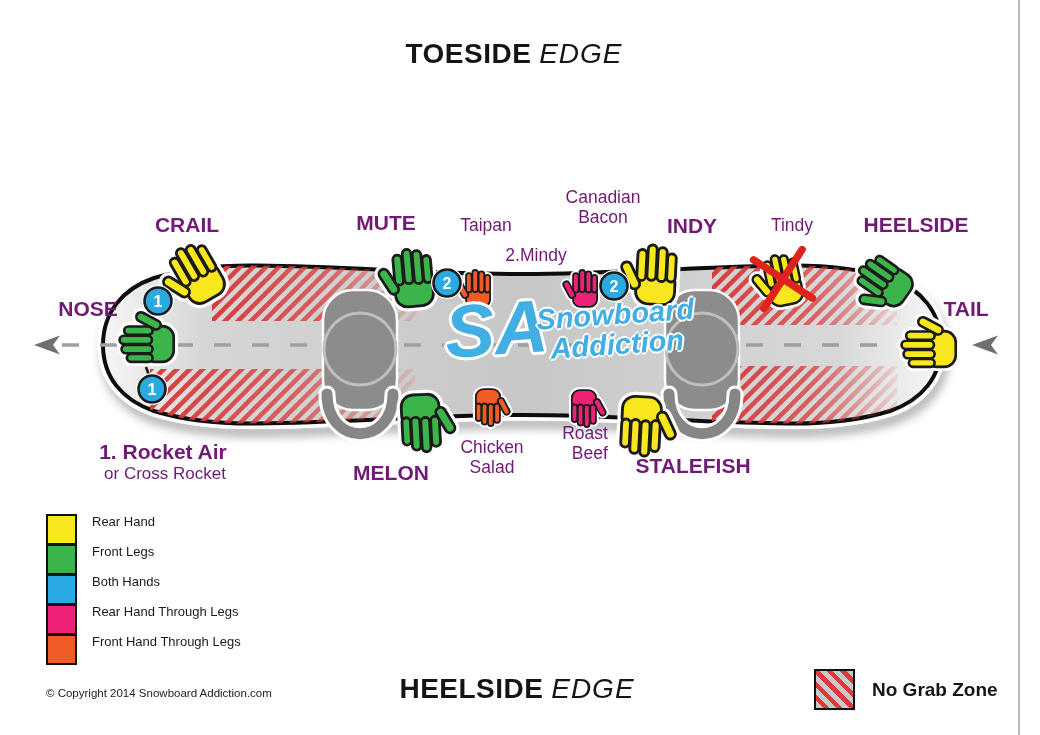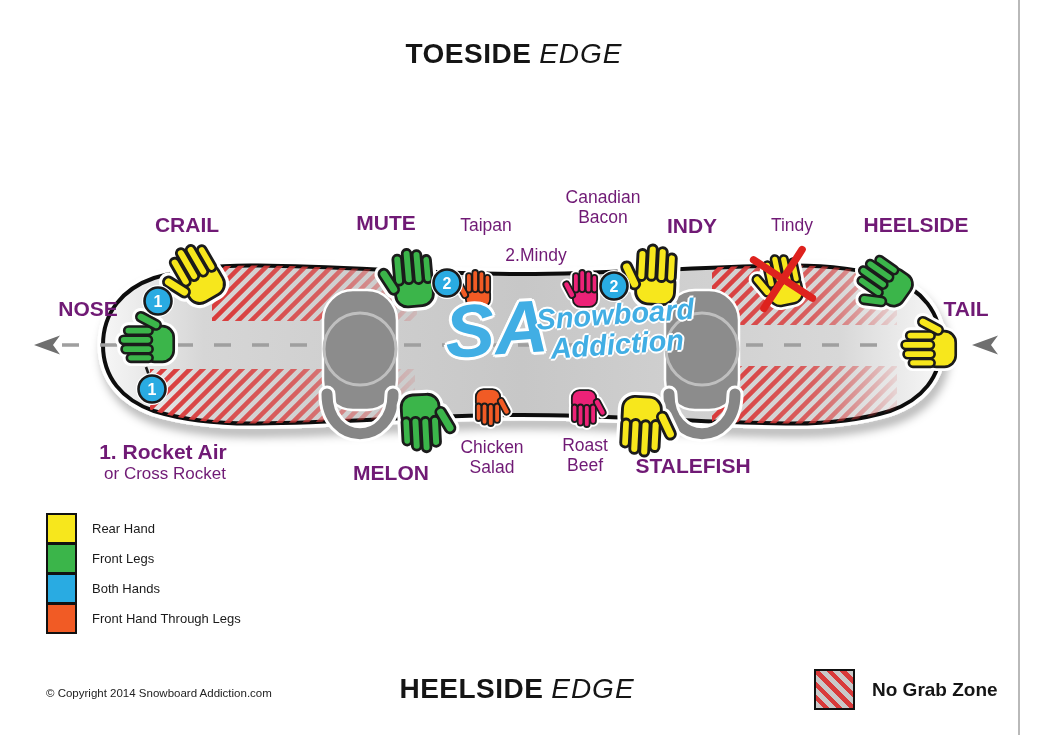--- a/index.html
+++ b/index.html
@@ -7,21 +7,21 @@
          font-family:"Liberation Sans",sans-serif;color:#151515;}
   #scene{position:absolute;left:0;top:0;width:1040px;height:735px;}
   .lbl{position:absolute;transform:translateX(-50%);font-weight:700;font-size:21px;
        white-space:pre-line;text-align:center;line-height:1.12;color:#701a75;}
   .lbl.minor{font-weight:400;font-size:17.5px;}
   .lbl.sub{font-weight:400;font-size:17px;color:#701a75;}
   .title{position:absolute;transform:translateX(-50%);font-size:28px;white-space:nowrap;}
   .title b{font-weight:700;letter-spacing:.5px;}
   .title span{font-weight:400;letter-spacing:1px;font-style:italic;}
   .legend{position:absolute;left:46px;top:514px;}
-  .legend-row{display:flex;align-items:center;height:29px;margin-bottom:1px;}
+  .legend-row{display:flex;align-items:flex-start;height:29px;margin-bottom:1px;}
   .swatch{width:27px;height:27px;border:2px solid #111;margin-right:15px;flex:0 0 auto;}
   .legend-label{font-size:13px;color:#1a1a1a;}
   .nograb{position:absolute;left:814px;top:669px;display:flex;align-items:center;}
   .nograb .swatch2{width:37px;height:37px;border:2.5px solid #111;margin-right:17px;
       background:repeating-linear-gradient(45deg, rgba(0,0,0,0) 0 5px, #D93A3A 5px 9.5px), #C9C9C9;}
   .nograb .nglabel{font-size:19px;font-weight:700;}
   .copyright{position:absolute;left:46px;top:687px;font-size:11.5px;color:#222;}
   .pageline{position:absolute;left:1018px;top:0;width:2px;height:735px;background:#b9b9b9;}
   .logo{position:absolute;left:446px;top:292px;width:230px;height:100px;transform:rotate(-4deg);
         pointer-events:none;}
@@ -215,21 +215,21 @@
 Bacon</div>
   <div class="lbl minor" style="left:536px;top:246px;">2.Mindy</div>
   <div class="lbl" style="left:692px;top:214px;">INDY</div>
   <div class="lbl minor" style="left:792px;top:216px;">Tindy</div>
   <div class="lbl" style="left:916px;top:213px;">HEELSIDE</div>
   <div class="lbl" style="left:163px;top:440px;">1. Rocket Air</div>
   <div class="lbl sub" style="left:165px;top:464px;">or Cross Rocket</div>
   <div class="lbl" style="left:391px;top:461px;">MELON</div>
   <div class="lbl minor" style="left:492px;top:438px;">Chicken
 Salad</div>
-  <div class="lbl minor" style="left:585px;top:436px;">Roast
+  <div class="lbl minor" style="left:585px;top:424px;text-align:right;">Roast
 Beef</div>
   <div class="lbl" style="left:693px;top:454px;">STALEFISH</div>
 
   <div class="logo">
     <div class="sa">SA</div>
     <div class="l1">Snowboard</div>
     <div class="l2">Addiction</div>
   </div>
 
   <div class="legend">
@@ -239,20 +239,24 @@
     </div>
     <div class="legend-row">
       <span class="swatch" style="background: rgb(59, 181, 74);"></span>
       <span class="legend-label">Front Legs</span>
     </div>
     <div class="legend-row">
       <span class="swatch" style="background: rgb(41, 171, 226);"></span>
       <span class="legend-label">Both Hands</span>
     </div>
     <div class="legend-row">
+      <span class="swatch" style="background: rgb(236, 34, 119);"></span>
+      <span class="legend-label">Rear Hand Through Legs</span>
+    </div>
+    <div class="legend-row">
       <span class="swatch" style="background: rgb(241, 91, 37);"></span>
       <span class="legend-label">Front Hand Through Legs</span>
     </div>
   </div>
 
   <div class="nograb">
     <span class="swatch2"></span>
     <span class="nglabel">No Grab Zone</span>
   </div>
 

